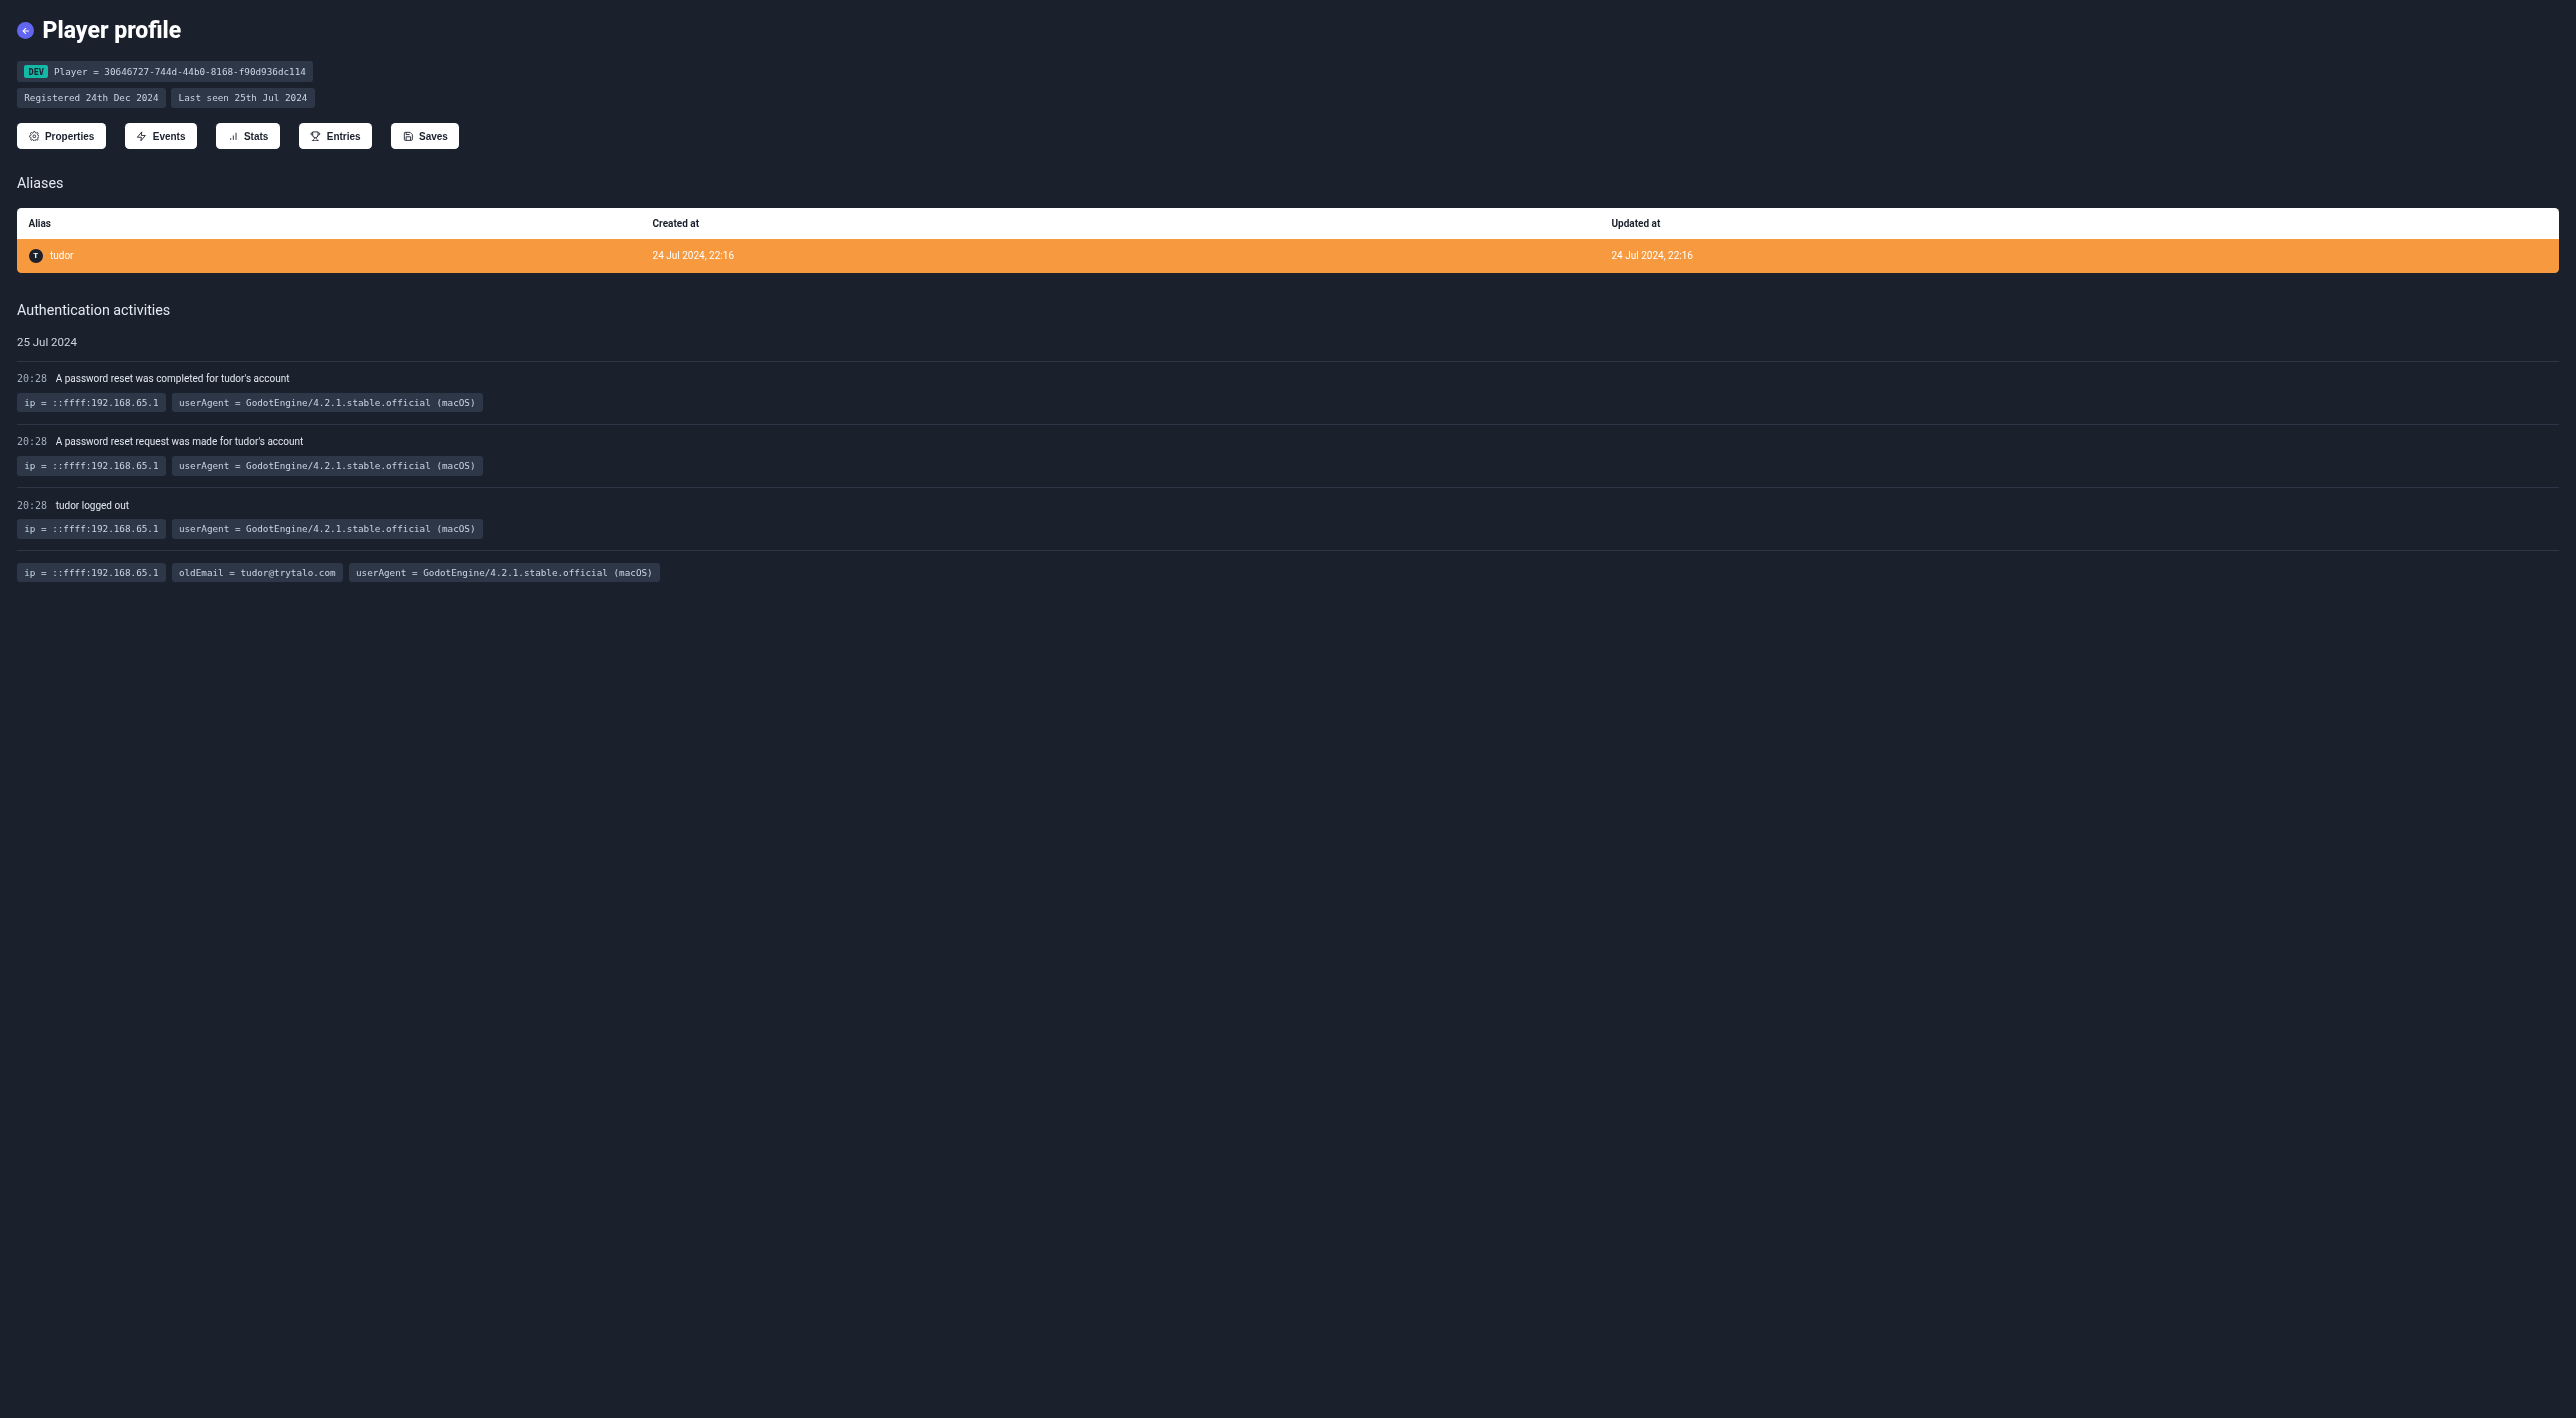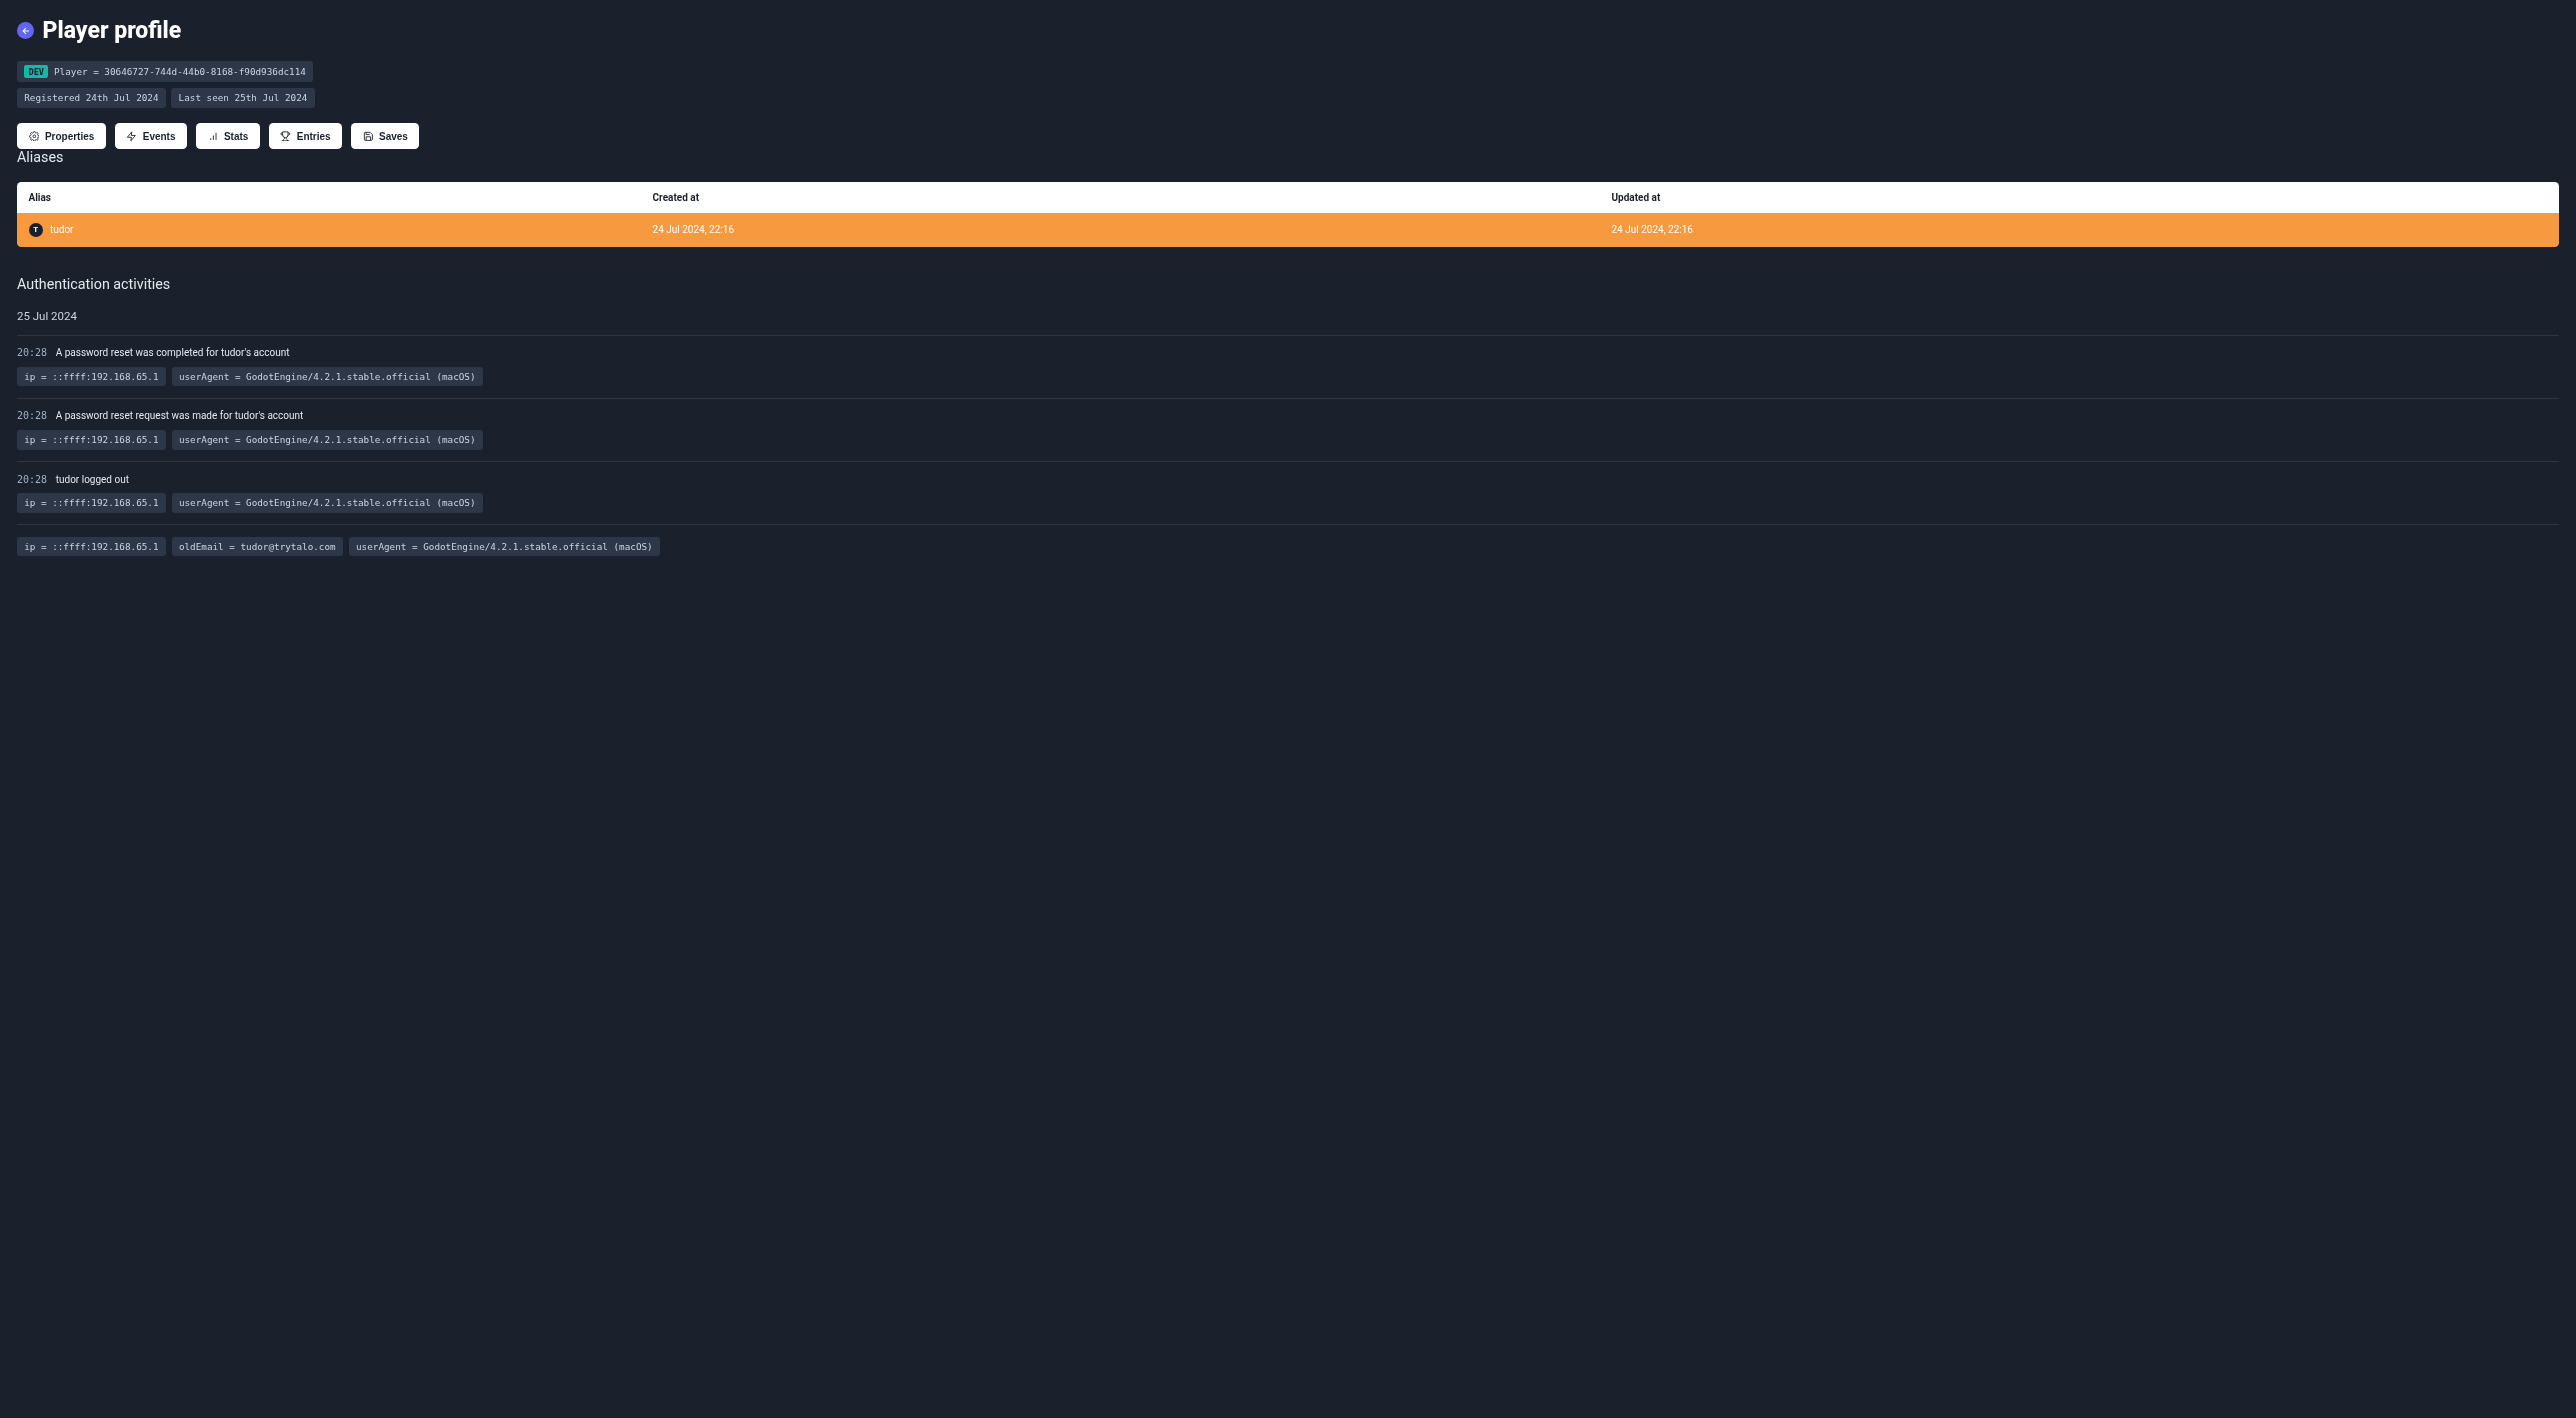--- a/index.html
+++ b/index.html
@@ -65,22 +65,23 @@
       background: #14b8a6;
       color: #1a202c;
       font-weight: 700;
       padding: 1.4px 4.3px;
       border-radius: 2.1px;
       font-size: 8.6px;
       text-align: right;
     }
     .tabs-row {
       display: flex;
-      gap: 9px;
+      gap: 19px;
       margin-top: 15.8px;
+      margin-bottom: 26px;
     }
     .tab-button {
       background: white;
       color: #1a202c;
       border: none;
       border-radius: 4.3px;
       padding: 7.2px 11.5px;
       font-size: 10px;
       font-weight: 600;
       cursor: pointer;
@@ -193,21 +194,21 @@
   <h1 class="page-title">Player profile</h1>
 </div>
 
 <div class="badges-row">
   <div class="badge">
     <span class="dev-tag">DEV</span>
     <span>Player = 30646727-744d-44b0-8168-f90d936dc114</span>
   </div>
 </div>
 <div class="badges-row">
-  <div class="badge">Registered 24th Jul 2024</div>
+  <div class="badge">Registered 24th Dec 2024</div>
   <div class="badge">Last seen 25th Jul 2024</div>
 </div>
 
 <div class="tabs-row">
   <button class="tab-button">
     <svg viewBox="0 0 24 24" fill="none" stroke="currentColor" stroke-width="2">
         <circle cx="12" cy="12" r="3"></circle>
         <path d="M19.4 15a1.65 1.65 0 0 0 .33 1.82l.06.06a2 2 0 0 1 0 2.83 2 2 0 0 1-2.83 0l-.06-.06a1.65 1.65 0 0 0-1.82-.33 1.65 1.65 0 0 0-1 1.51V21a2 2 0 0 1-2 2 2 2 0 0 1-2-2v-.09A1.65 1.65 0 0 0 9 19.4a1.65 1.65 0 0 0-1.82.33l-.06.06a2 2 0 0 1-2.83 0 2 2 0 0 1 0-2.83l.06-.06a1.65 1.65 0 0 0 .33-1.82 1.65 1.65 0 0 0-1.51-1H3a2 2 0 0 1-2-2 2 2 0 0 1 2-2h.09A1.65 1.65 0 0 0 4.6 9a1.65 1.65 0 0 0-.33-1.82l-.06-.06a2 2 0 0 1 0-2.83 2 2 0 0 1 2.83 0l.06.06a1.65 1.65 0 0 0 1.82.33H9a1.65 1.65 0 0 0 1-1.51V3a2 2 0 0 1 2-2 2 2 0 0 1 2 2v.09a1.65 1.65 0 0 0 1 1.51 1.65 1.65 0 0 0 1.82-.33l.06-.06a2 2 0 0 1 2.83 0 2 2 0 0 1 0 2.83l-.06.06a1.65 1.65 0 0 0-.33 1.82V9a1.65 1.65 0 0 0 1.51 1H21a2 2 0 0 1 2 2 2 2 0 0 1-2 2h-.09a1.65 1.65 0 0 0-1.51 1z"></path>
       </svg>
     <span>Properties</span>

